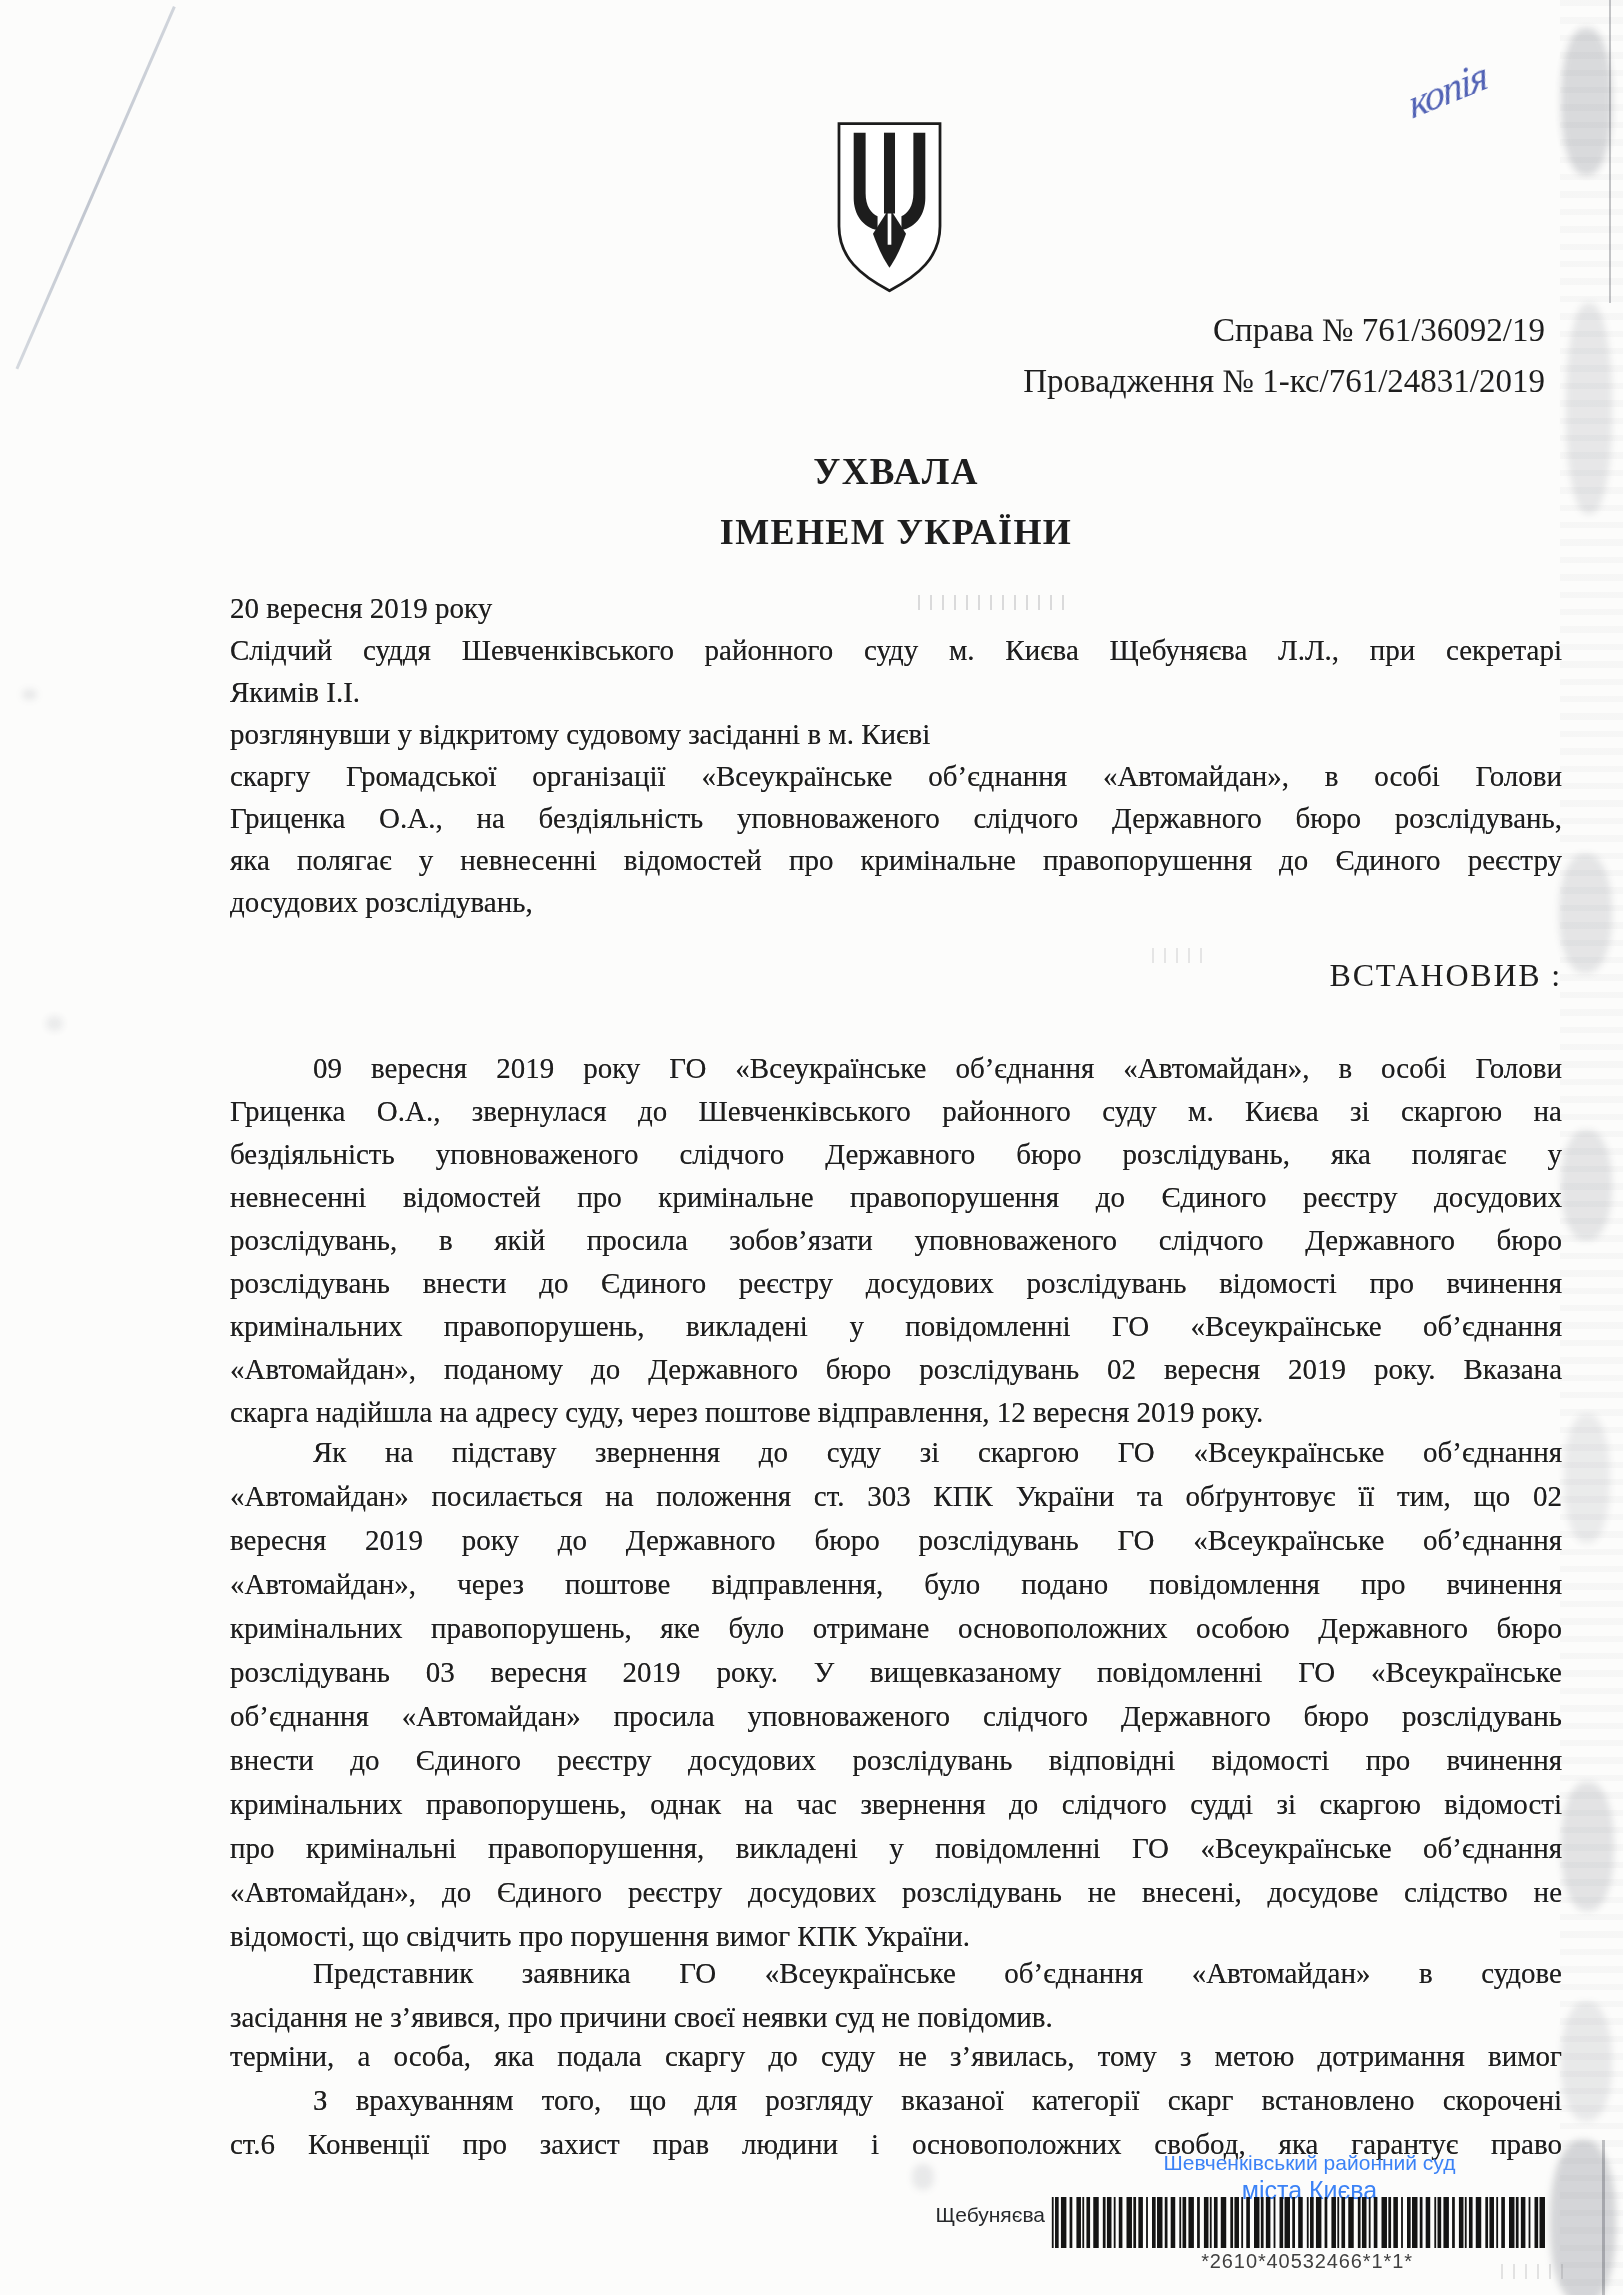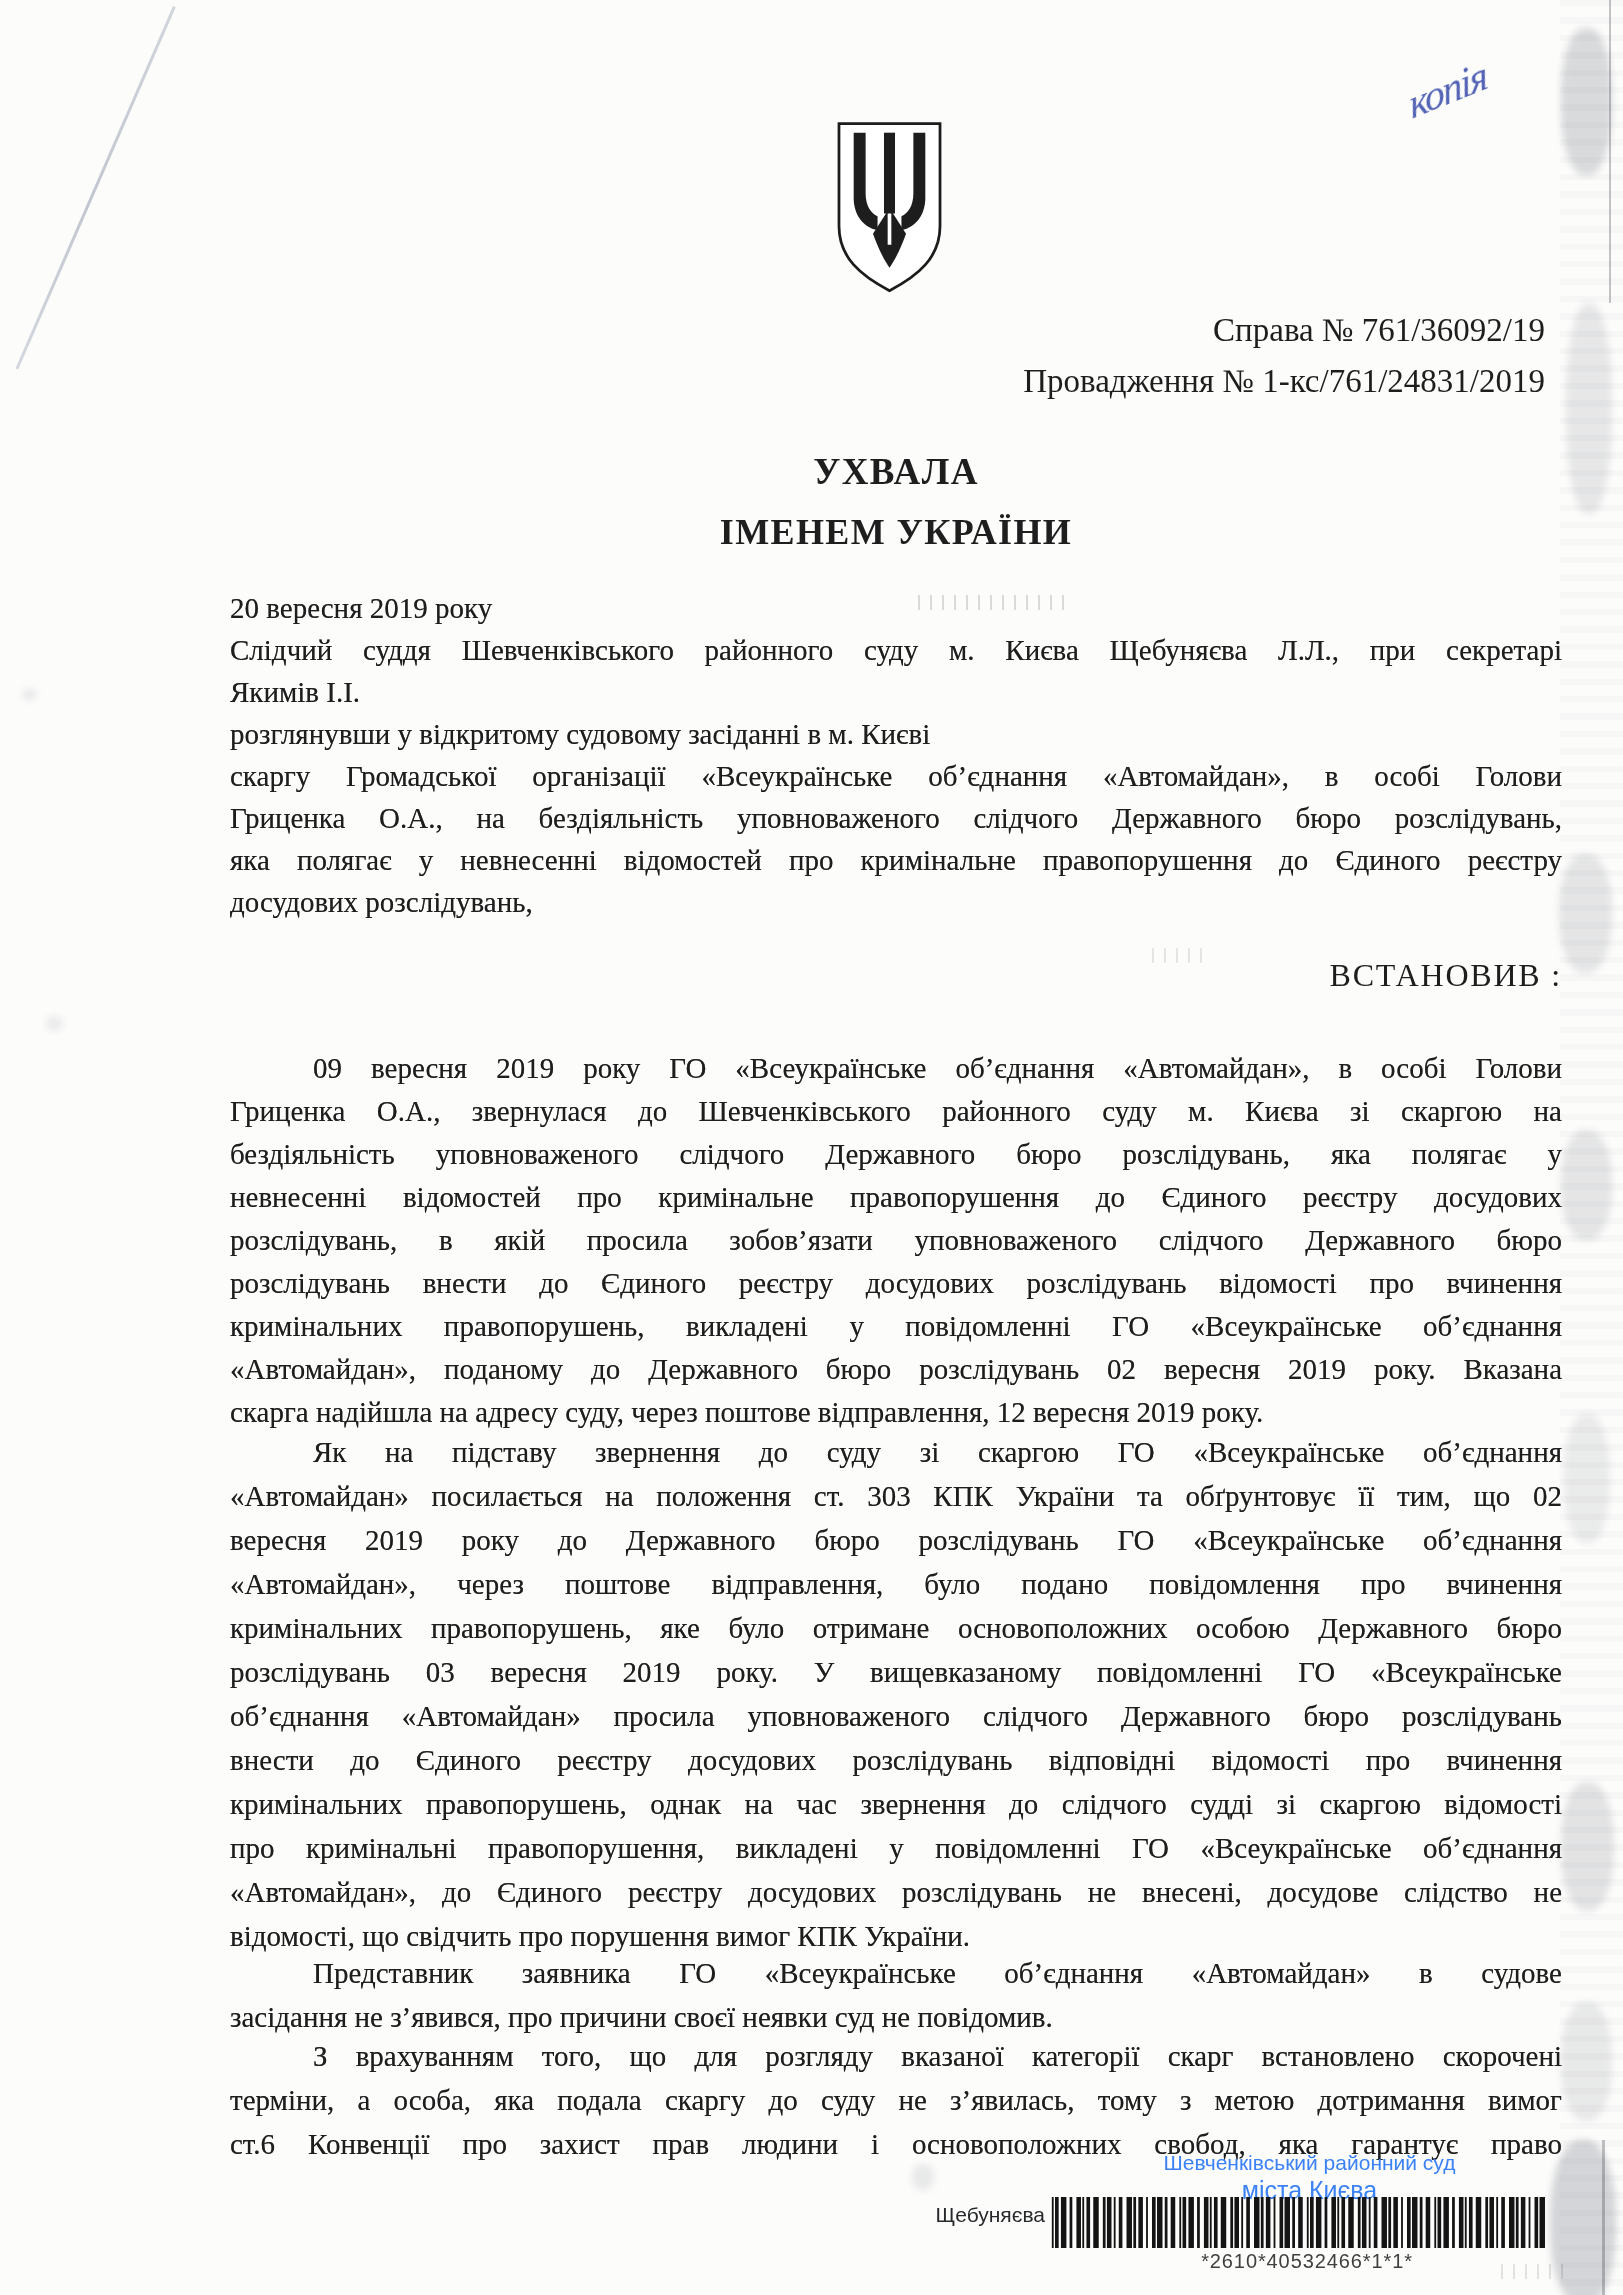--- a/index.html
+++ b/index.html
@@ -156,22 +156,22 @@
       <div class="ln a-j">«Автомайдан», до Єдиного реєстру досудових розслідувань не внесені, досудове слідство не</div>
       <div class="ln a-l">відомості, що свідчить про порушення вимог КПК України.</div>
     </div>
 
   <div class="body-block block-c" style="top:1957px">
       <div class="ln a-ij">Представник заявника ГО «Всеукраїнське об’єднання «Автомайдан» в судове</div>
       <div class="ln a-l">засідання не з’явився, про причини своєї неявки суд не повідомив.</div>
     </div>
 
   <div class="body-block block-c" style="top:2040px">
+      <div class="ln a-j">терміни, а особа, яка подала скаргу до суду не з’явилась, тому з метою дотримання вимог</div>
       <div class="ln a-ij">З врахуванням того, що для розгляду вказаної категорії скарг встановлено скорочені</div>
-      <div class="ln a-j">терміни, а особа, яка подала скаргу до суду не з’явилась, тому з метою дотримання вимог</div>
       <div class="ln a-j">ст.6 Конвенції про захист прав людини і основоположних свобод, яка гарантує право</div>
     </div>
 
   <div class="stamp-text court-line1">Шевченківський районний суд</div>
   <div class="stamp-text court-line2">міста Києва</div>
   <div class="signer">Щебуняєва</div>
   <div id="barcode-box">
     <svg id="barcode-svg" width="500" height="51" viewBox="0 0 545 56">
         <rect x="0" y="0" width="2" height="56" fill="#141414"></rect>
         <rect x="3.5" y="0" width="4" height="56" fill="#141414"></rect>

